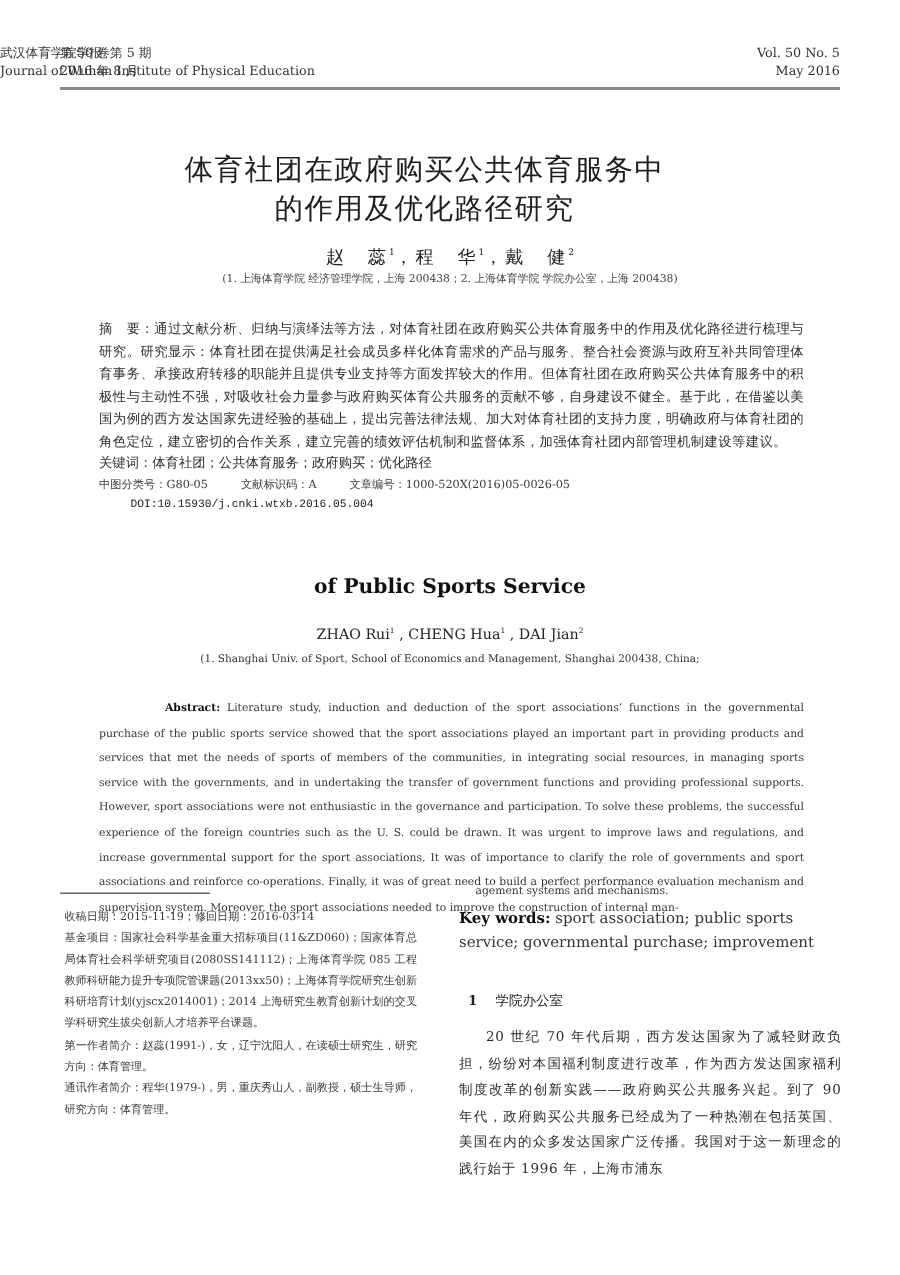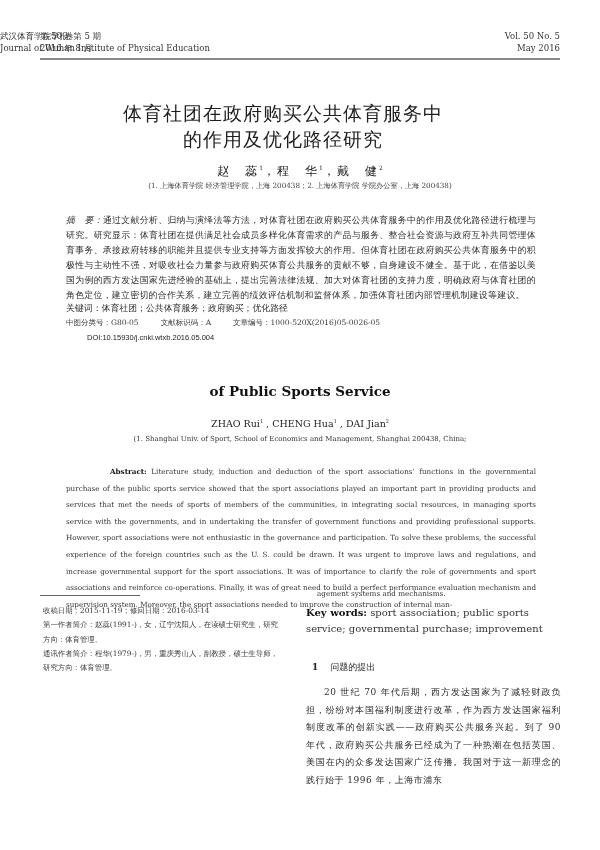--- a/index.html
+++ b/index.html
@@ -8,25 +8,25 @@
   .hdr { font-size: 8.5px; line-height: 12px; color: #333; }
   .hdr-left { left: 40px; top: 30px; }
   .hdr-center { left: 0; width: 600px; top: 30px; text-align: left; }
   .hdr-right { right: 40px; top: 30px; text-align: right; }
   .hdr-rule { left: 40px; top: 58px; width: 520px; height: 2px; background: #8a8a8a; }
   .title { left: 0; width: 566px; top: 100px; text-align: center; font-size: 19px; line-height: 26px; color: #1e1e1e; letter-spacing: 1px; }
   .authors { left: 0; width: 600px; top: 163px; text-align: center; font-size: 12px; color: #222; letter-spacing: 2px; }
   .authors sup { font-size: 6px; letter-spacing: 0; }
   .affil { left: 0; width: 600px; top: 181px; text-align: center; font-size: 7.2px; color: #444; }
   .abs-cn { left: 66px; width: 470px; top: 213px; font-size: 8.9px; line-height: 15px; color: #2d2d2d; text-align: justify; letter-spacing: 0.3px; }
-  .abs-cn b { font-weight: normal; font-style: italic; }
+  .abs-cn b { font-weight: normal; }
   .kw-cn { left: 66px; top: 302px; font-size: 8.9px; color: #2d2d2d; }
   .clc { left: 66px; top: 318px; font-size: 7.5px; color: #3a3a3a; }
   .clc span { margin-right: 22px; }
-  .doi { left: 66px; top: 333px; font-size: 7.5px; color: #222; font-family: Liberation Sans, sans-serif; padding-left: 21px; }
+  .doi { left: 66px; top: 333px; font-size: 7.5px; color: #222; font-family: Liberation Mono, monospace; padding-left: 21px; }
   .en-title { left: 0; width: 600px; top: 382px; text-align: center; font-size: 13.5px; line-height: 19px; font-weight: bold; color: #111; }
   .en-authors { left: 0; width: 600px; top: 418px; text-align: center; font-size: 9.5px; color: #222; }
   .en-authors sup { font-size: 5px; }
   .en-affil { left: 0; width: 600px; top: 433px; text-align: center; font-size: 7px; line-height: 13px; color: #333; }
   .abs-en { left: 66px; width: 470px; top: 464px; font-size: 7.2px; line-height: 16.6px; color: #333; text-align: justify; }
   .abs-en b { color: #111; margin-left: 44px; }
   .abs-en-last { left: 293px; top: 589px; font-size: 7.2px; color: #333; padding-left: 24px; }
   .kw-en { left: 306px; top: 605px; width: 260px; font-size: 10px; line-height: 16px; color: #333; }
   .kw-en b { color: #111; }
   .fn-rule { left: 40px; top: 595px; width: 100px; height: 1px; background: #666; }
@@ -88,20 +88,21 @@
   <b>Abstract:</b><span> Literature study, induction and deduction of the sport associations’ functions in the governmental purchase of the public sports service showed that the sport associations played an important part in providing products and services that met the needs of sports of members of the communities, in integrating social resources, in managing sports service with the governments, and in undertaking the transfer of government functions and providing professional supports. However, sport associations were not enthusiastic in the governance and participation. To solve these problems, the successful experience of the foreign countries such as the U. S. could be drawn. It was urgent to improve laws and regulations, and increase governmental support for the sport associations. It was of importance to clarify the role of governments and sport associations and reinforce co-operations. Finally, it was of great need to build a perfect performance evaluation mechanism and supervision system. Moreover, the sport associations needed to improve the construction of internal man-</span>
 </div>
 <div class="abs abs-en-last">agement systems and mechanisms.</div>
 <div class="abs kw-en">
   <b>Key words:</b><span> sport association; public sports service; governmental purchase; improvement</span>
 </div>
 
 <div class="abs fn-rule"></div>
 <div class="abs footnotes">
   <p>收稿日期：2015-11-19；修回日期：2016-03-14</p>
+  <p>基金项目：国家社会科学基金重大招标项目(11&amp;ZD060)；国家体育总局体育社会科学研究项目(2080SS141112)；上海体育学院 085 工程教师科研能力提升专项院管课题(2013xx50)；上海体育学院研究生创新科研培育计划(yjscx2014001)；2014 上海研究生教育创新计划的交叉学科研究生拔尖创新人才培养平台课题。</p>
   <p>第一作者简介：赵蕊(1991-)，女，辽宁沈阳人，在读硕士研究生，研究方向：体育管理。</p>
   <p>通讯作者简介：程华(1979-)，男，重庆秀山人，副教授，硕士生导师，研究方向：体育管理。</p>
 </div>
 
 <div class="abs sec-head">
-  <span class="num">1</span><span>问题的提出</span>
+  <span class="num">1</span><span>学院办公室</span>
 </div>
 <div class="abs body-cn">20 世纪 70 年代后期，西方发达国家为了减轻财政负担，纷纷对本国福利制度进行改革，作为西方发达国家福利制度改革的创新实践——政府购买公共服务兴起。到了 90 年代，政府购买公共服务已经成为了一种热潮在包括英国、美国在内的众多发达国家广泛传播。我国对于这一新理念的践行始于 1996 年，上海市浦东</div>
 
 </body></html>

